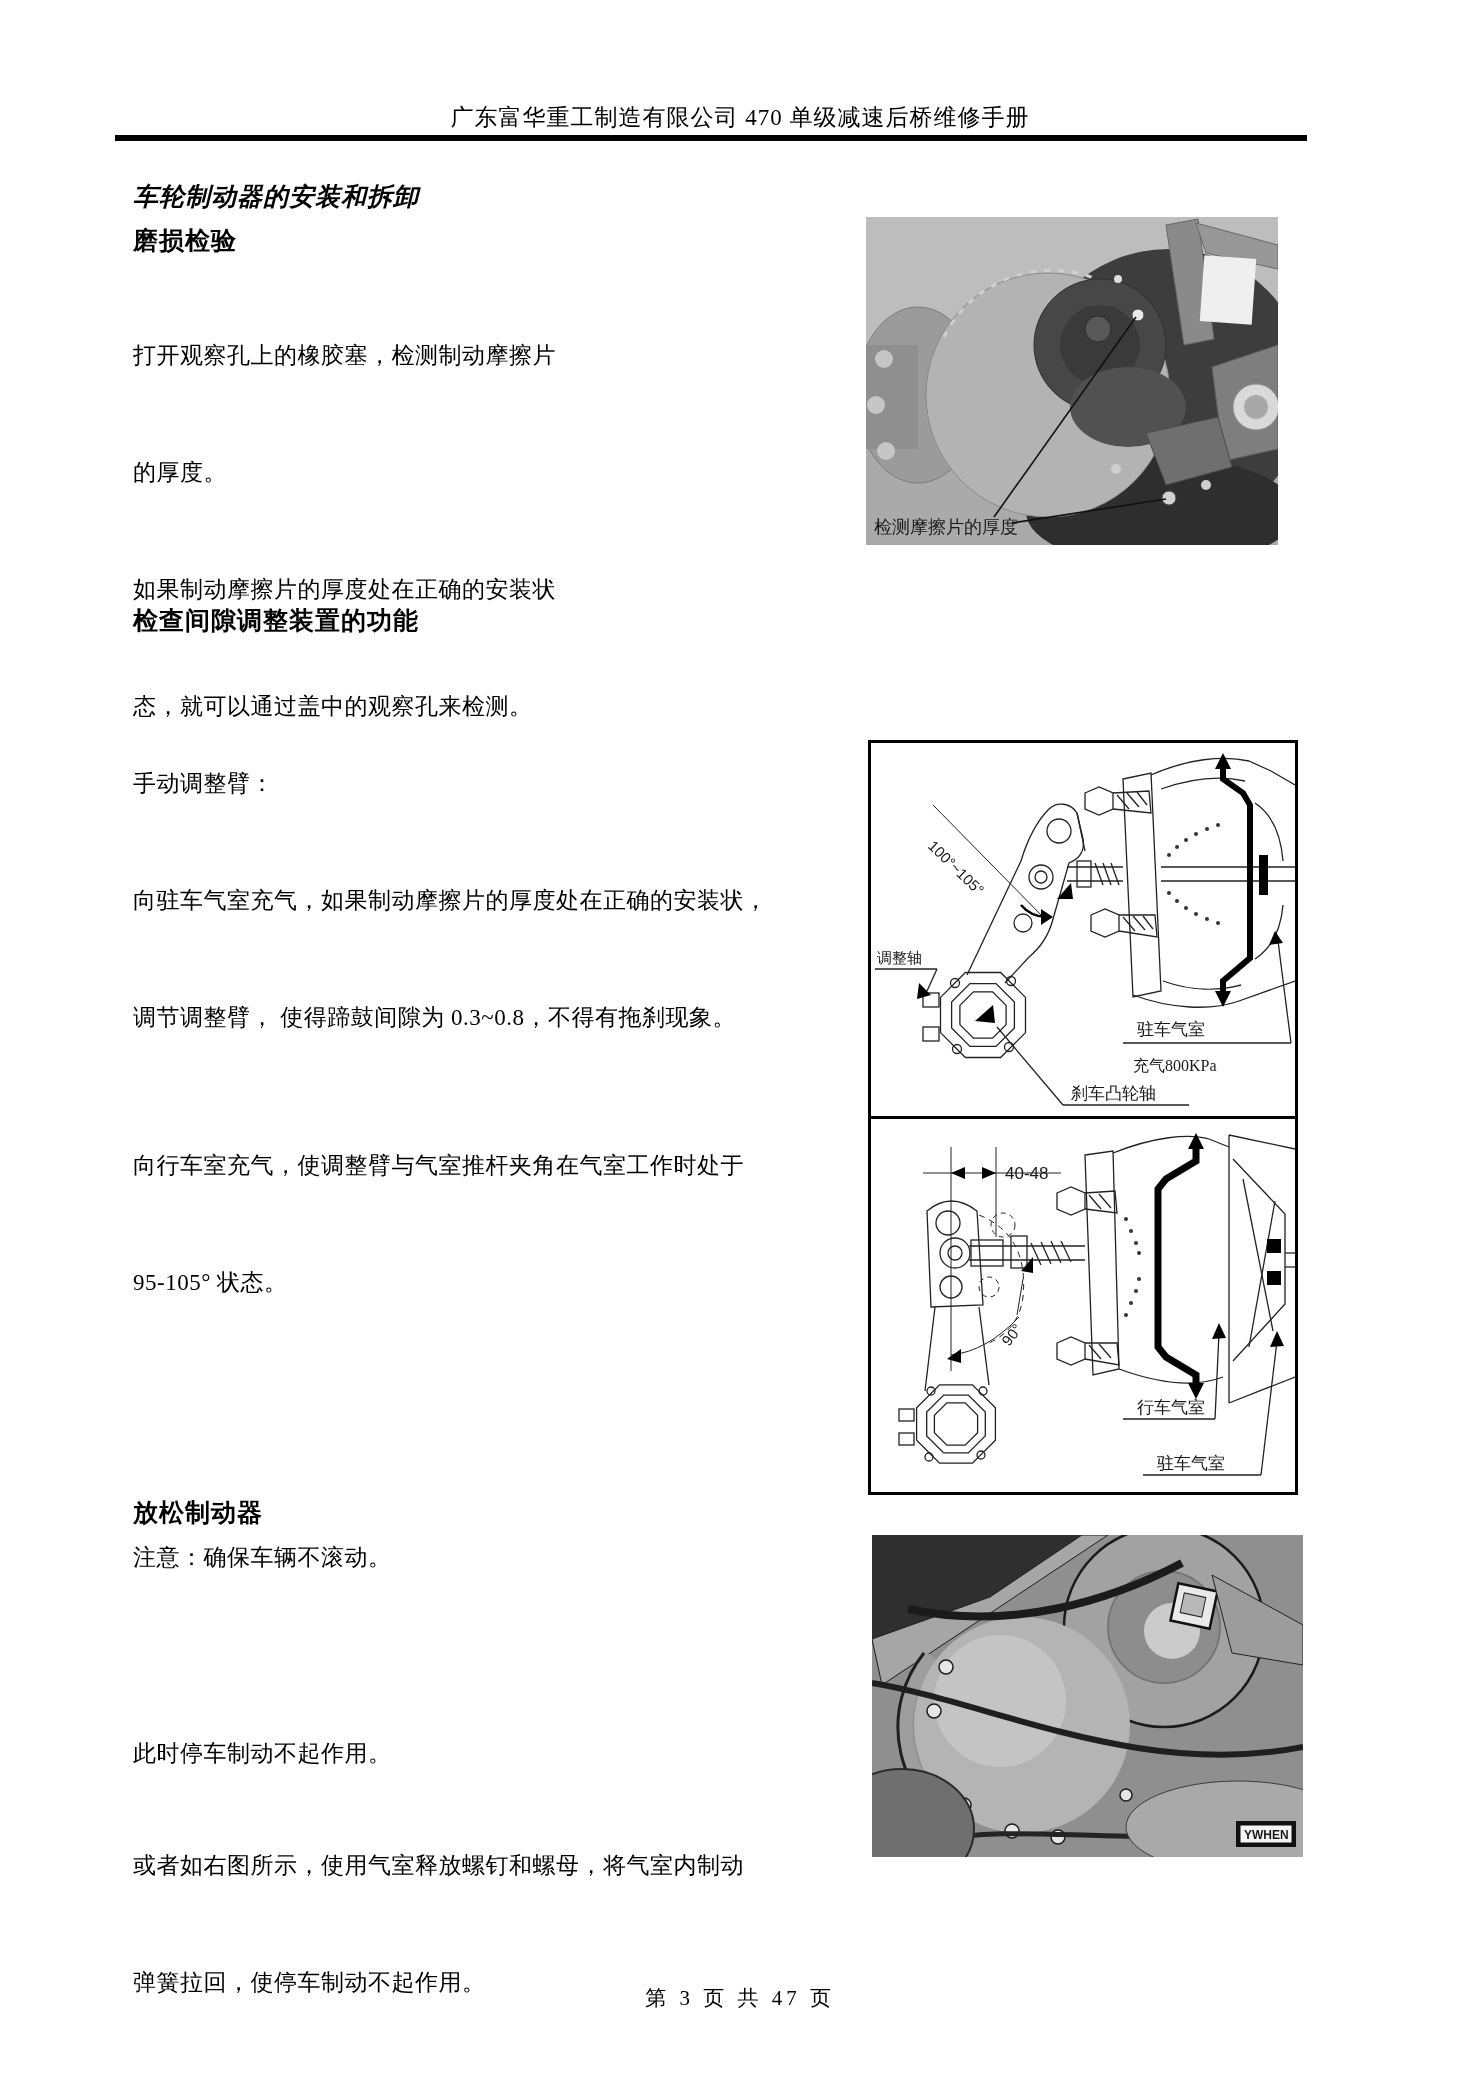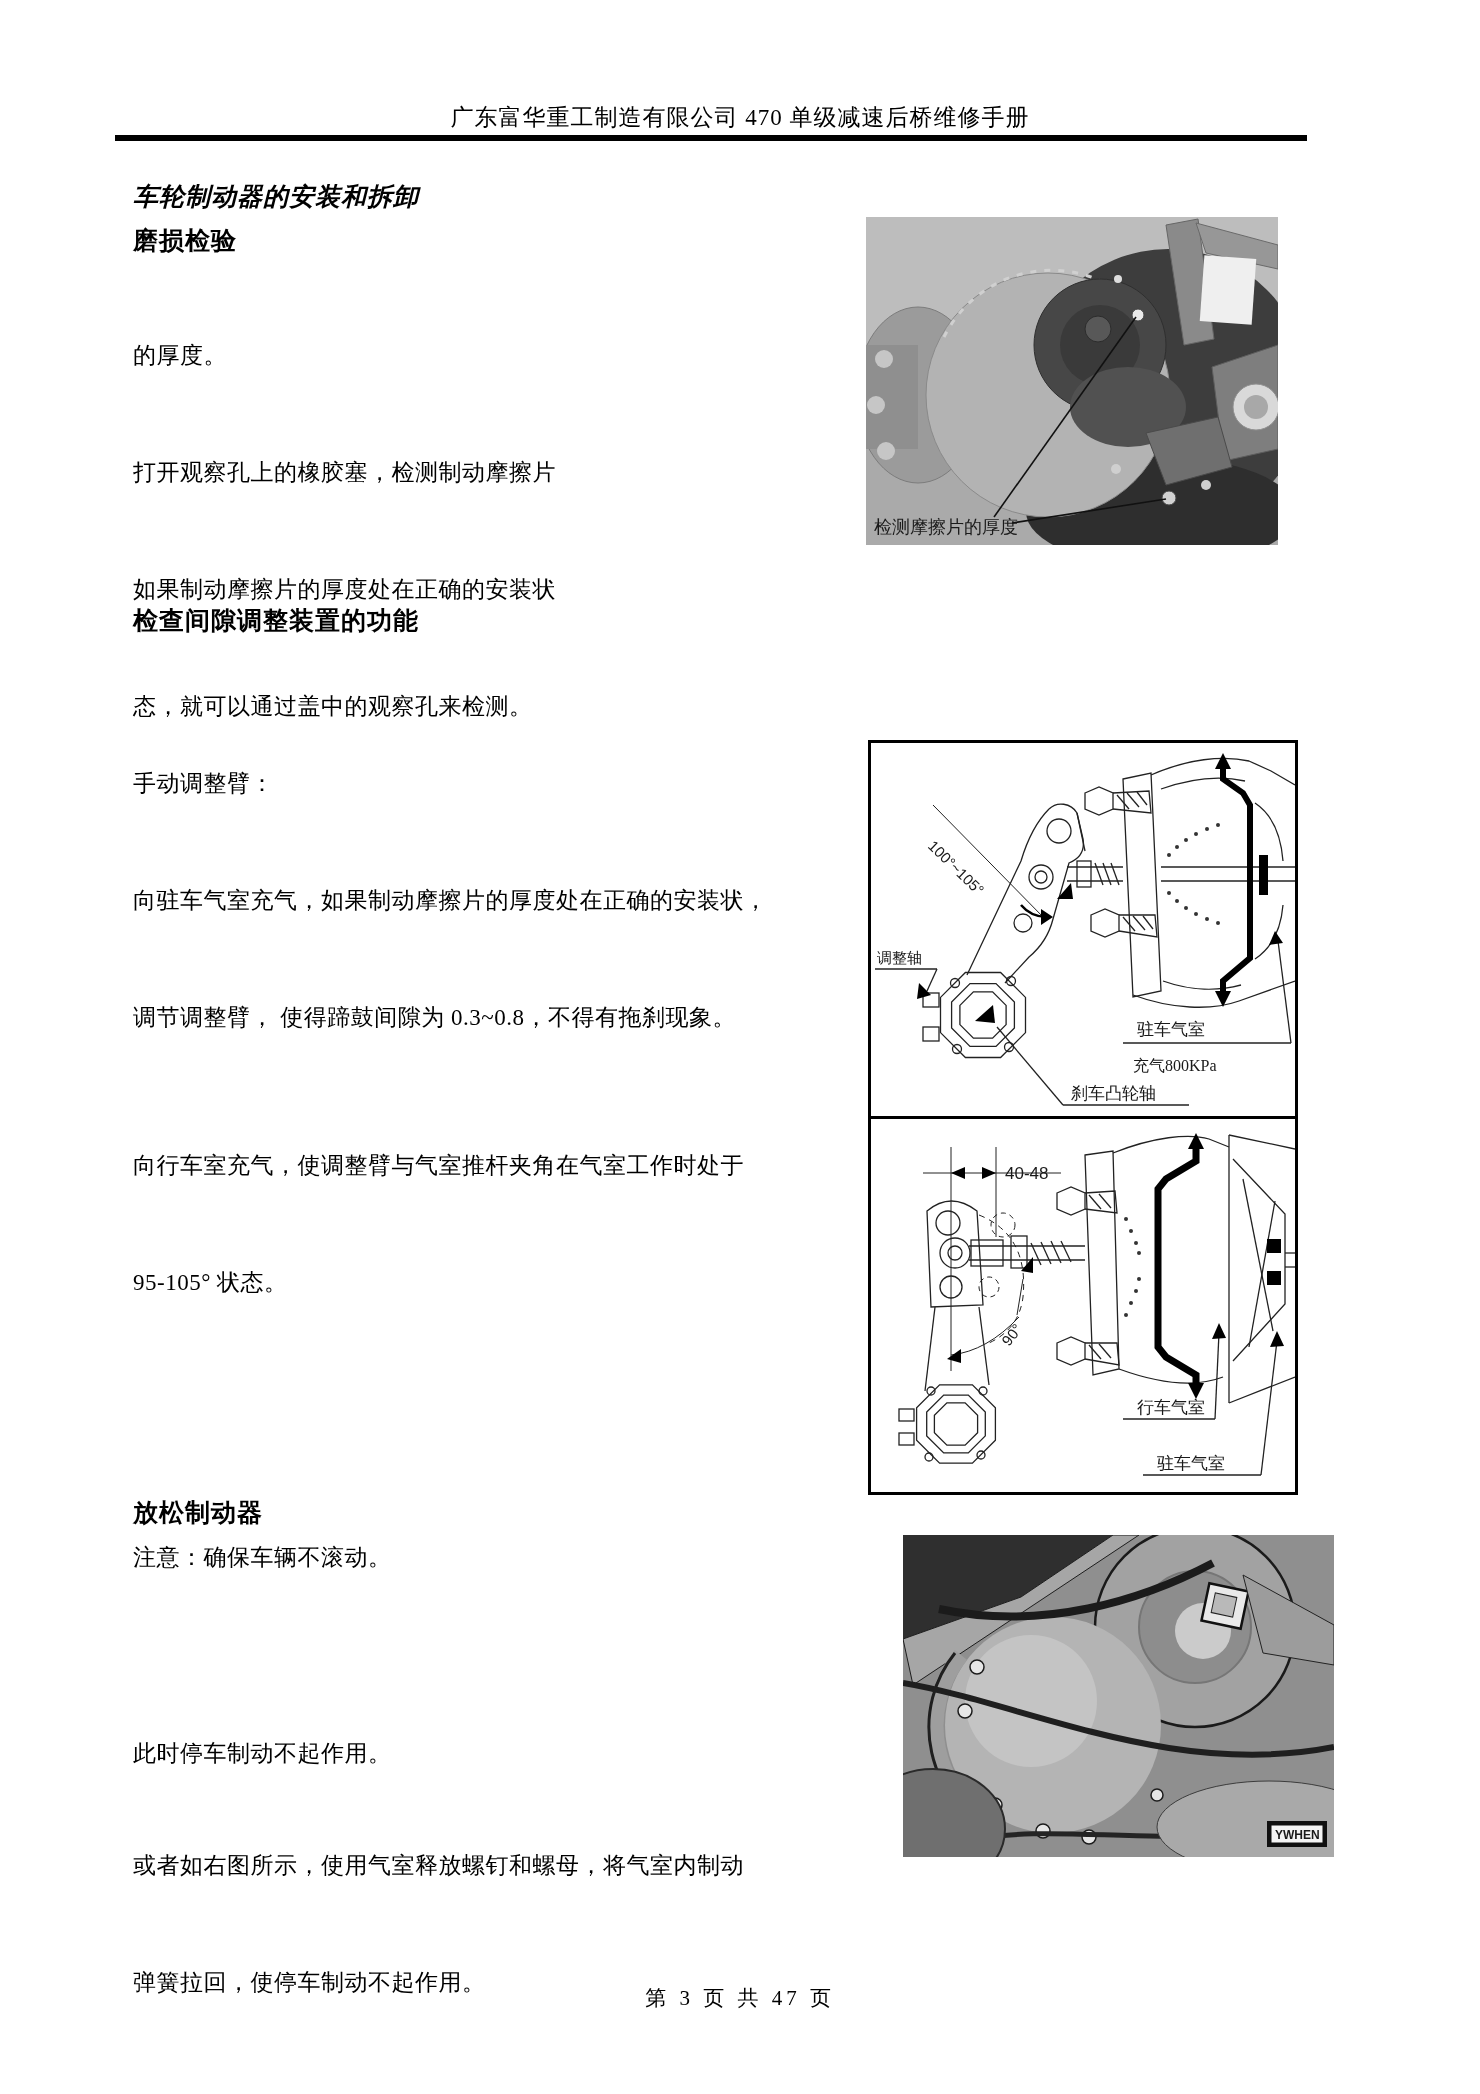--- a/index.html
+++ b/index.html
@@ -20,22 +20,22 @@
 <body>
 
 <div id="page">
 
   <div class="abs htitle" style="top:102px;left:0;">广东富华重工制造有限公司 470 单级减速后桥维修手册</div>
   <div class="abs rule" style="left:115px;top:135px;width:1192px;height:6px;"></div>
 
   <div class="abs h1" style="left:133px;top:180px;font-style:italic;">车轮制动器的安装和拆卸</div>
   <div class="abs h1" style="left:133px;top:224px;">磨损检验</div>
   <div class="abs body-text" style="left:133px;top:258px;width:730px;">
+    <div>打开观察孔上的橡胶塞，检测制动摩擦片</div>
     <div>的厚度。</div>
-    <div>打开观察孔上的橡胶塞，检测制动摩擦片</div>
     <div>如果制动摩擦片的厚度处在正确的安装状</div>
     <div>态，就可以通过盖中的观察孔来检测。</div>
   </div>
 
   <div class="abs photo" style="left:866px;top:217px;width:412px;height:328px;">
     <svg width="412" height="328" viewBox="0 0 412 328">
       <rect x="0" y="0" width="412" height="328" fill="#bdbdbd"></rect>
       <rect x="0" y="170" width="412" height="158" fill="#aaaaaa"></rect>
 
       <ellipse cx="52" cy="178" rx="62" ry="88" fill="#9b9b9b" stroke="#7c7c7c"></ellipse>
@@ -291,21 +291,21 @@
   <div class="abs h1" style="left:133px;top:1496px;">放松制动器</div>
   <div class="abs body-text" style="left:133px;top:1538px;width:740px;">注意：确保车辆不滚动。</div>
   <div class="abs body-text" style="left:133px;top:1656px;width:740px;">
     <div>此时停车制动不起作用。</div>
   </div>
   <div class="abs body-text" style="left:133px;top:1768px;width:740px;">
     <div>或者如右图所示，使用气室释放螺钉和螺母，将气室内制动</div>
     <div>弹簧拉回，使停车制动不起作用。</div>
   </div>
 
-  <div class="abs photo" style="left:872px;top:1535px;width:493px;height:322px;text-align:center;">
+  <div class="abs photo" style="left:872px;top:1535px;width:493px;height:322px;">
     <svg width="431" height="322" viewBox="0 0 431 322">
       <rect x="0" y="0" width="431" height="322" fill="#8f8f8f"></rect>
       <polygon points="0,0 210,0 118,62 0,104" fill="#2f2f2f"></polygon>
       <polygon points="0,104 118,62 210,0 236,0 10,150" fill="#a6a6a6" stroke="#1d1d1d"></polygon>
 
       <circle cx="292" cy="92" r="100" fill="#a2a2a2" stroke="#1a1a1a" stroke-width="2.5"></circle>
       <circle cx="292" cy="92" r="56" fill="#8d8d8d" stroke="#767676" stroke-width="2"></circle>
       <circle cx="300" cy="96" r="28" fill="#cbcbcb"></circle>
       <rect x="302" y="52" width="40" height="38" fill="#e9e9e9" stroke="#111" stroke-width="2.5" transform="rotate(12 322 71)"></rect>
       <rect x="310" y="60" width="22" height="20" fill="#b9b9b9" stroke="#222" transform="rotate(12 321 70)"></rect>

